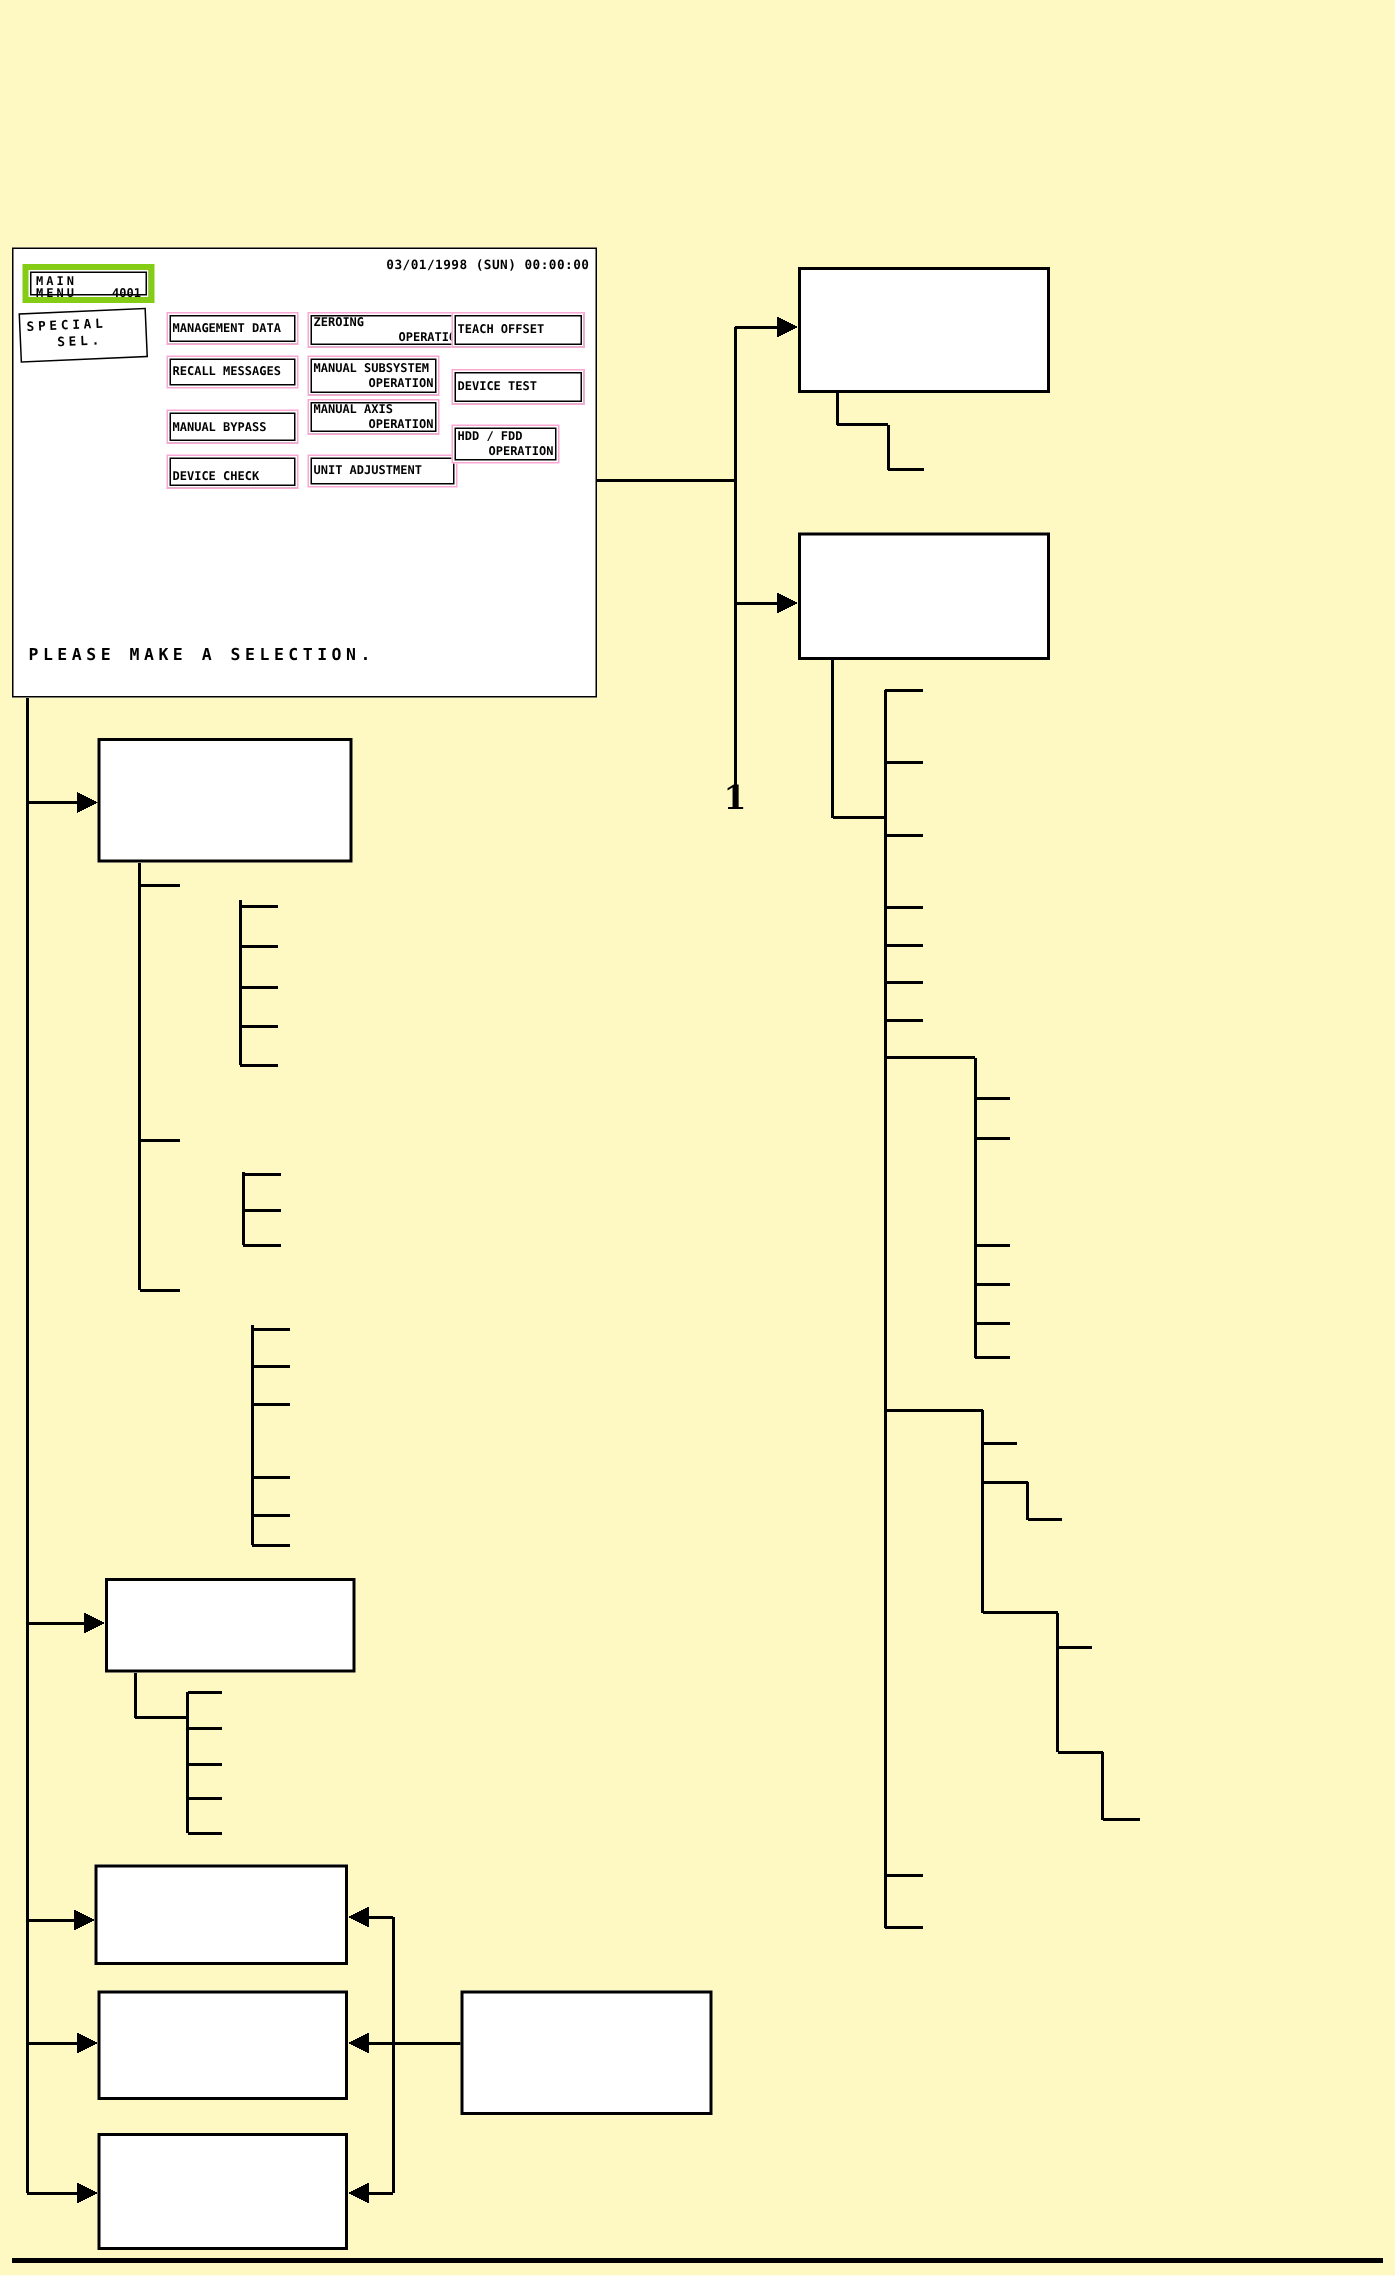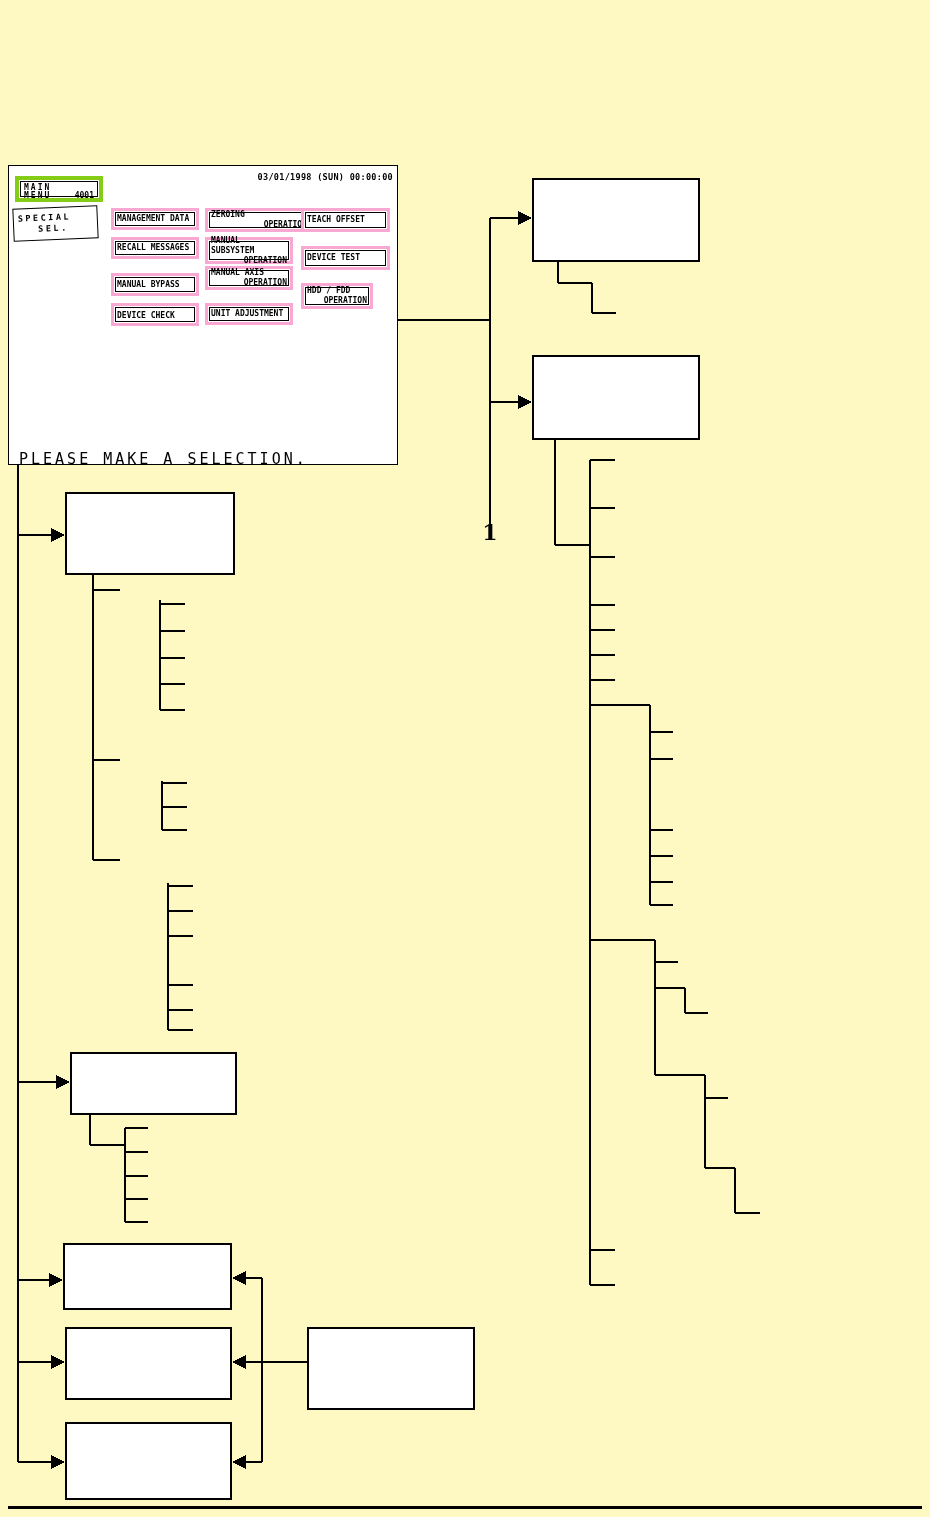--- a/index.html
+++ b/index.html
@@ -31,30 +31,30 @@
   .menu-id .row { display:flex; letter-spacing:2px; line-height:8px; }
   .menu-id .code { margin-left:auto; letter-spacing:0; }
   .tag {
     position:absolute; left:4px; top:41px; width:85px; height:33px;
     border:1.5px solid #000; background:#fff; transform:rotate(-2.5deg);
     padding:4px 4px; font-size:8.5px; font-weight:bold; line-height:11px;
   }
   .tag .t1 { letter-spacing:2.5px; }
   .tag .t2 { letter-spacing:2.5px; margin-left:20px; }
   .btn {
-    position:absolute; border:3px solid #f9a8d4; background:#fff;
+    position:absolute; border:1px solid #f9a8d4; background:#fff;
     box-shadow: inset 0 0 0 1px #fff, inset 0 0 0 2px #000;
     display:flex; flex-direction:column; justify-content:center;
     padding:2px 3px; font-size:8px; font-weight:bold; line-height:10px;
   }
   .btn .l2 { align-self:flex-end; }
   .btn .l2:empty { display:none; }
   .prompt {
-    position:absolute; left:10px; top:284px;
-    font-size:15px; font-weight:normal; letter-spacing:3px; white-space:nowrap;
+    position:absolute; left:10px; top:264px;
+    font-size:11px; font-weight:bold; letter-spacing:3px; white-space:nowrap;
   }
   .fig-label {
     position:absolute; left:479px; top:519px; width:22px; text-align:center;
     font-family:"DejaVu Serif", serif; font-size:22px; font-weight:bold;
   }
 </style>
 </head>
 <body>
 
 <div class="page">
@@ -151,21 +151,21 @@
       <span class="l2">OPERATION</span>
     </div>
     <div class="btn" style="left:196px;top:71px;width:88px;height:27px;">
       <span class="l1">MANUAL SUBSYSTEM</span>
       <span class="l2">OPERATION</span>
     </div>
     <div class="btn" style="left:196px;top:100px;width:88px;height:24px;">
       <span class="l1">MANUAL AXIS</span>
       <span class="l2">OPERATION</span>
     </div>
-    <div class="btn" style="left:196px;top:137px;width:88px;height:22px;">
+    <div class="btn" style="left:196px;top:137px;width:100px;height:22px;">
       <span class="l1">UNIT ADJUSTMENT</span>
 
     </div>
 
     <div class="btn" style="left:292px;top:42px;width:89px;height:24px;">
       <span class="l1">TEACH OFFSET</span>
 
     </div>
     <div class="btn" style="left:292px;top:80px;width:89px;height:24px;">
       <span class="l1">DEVICE TEST</span>

